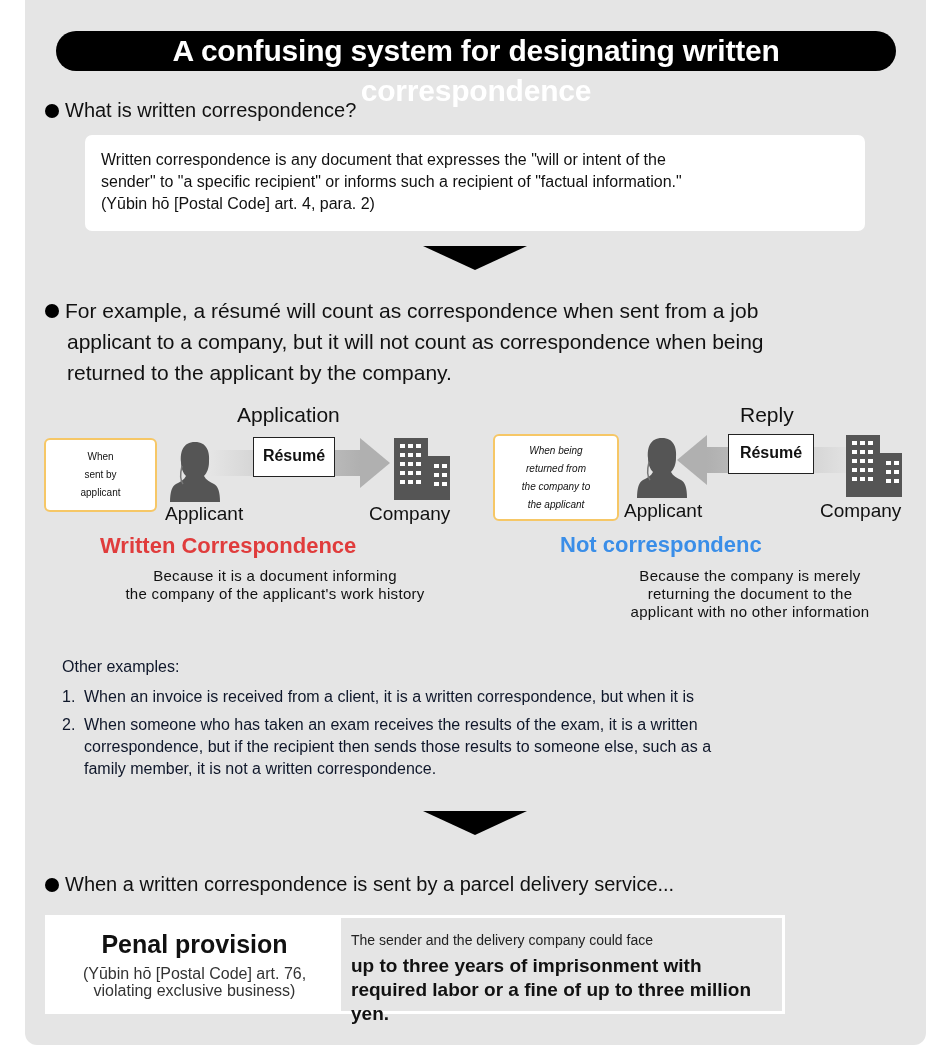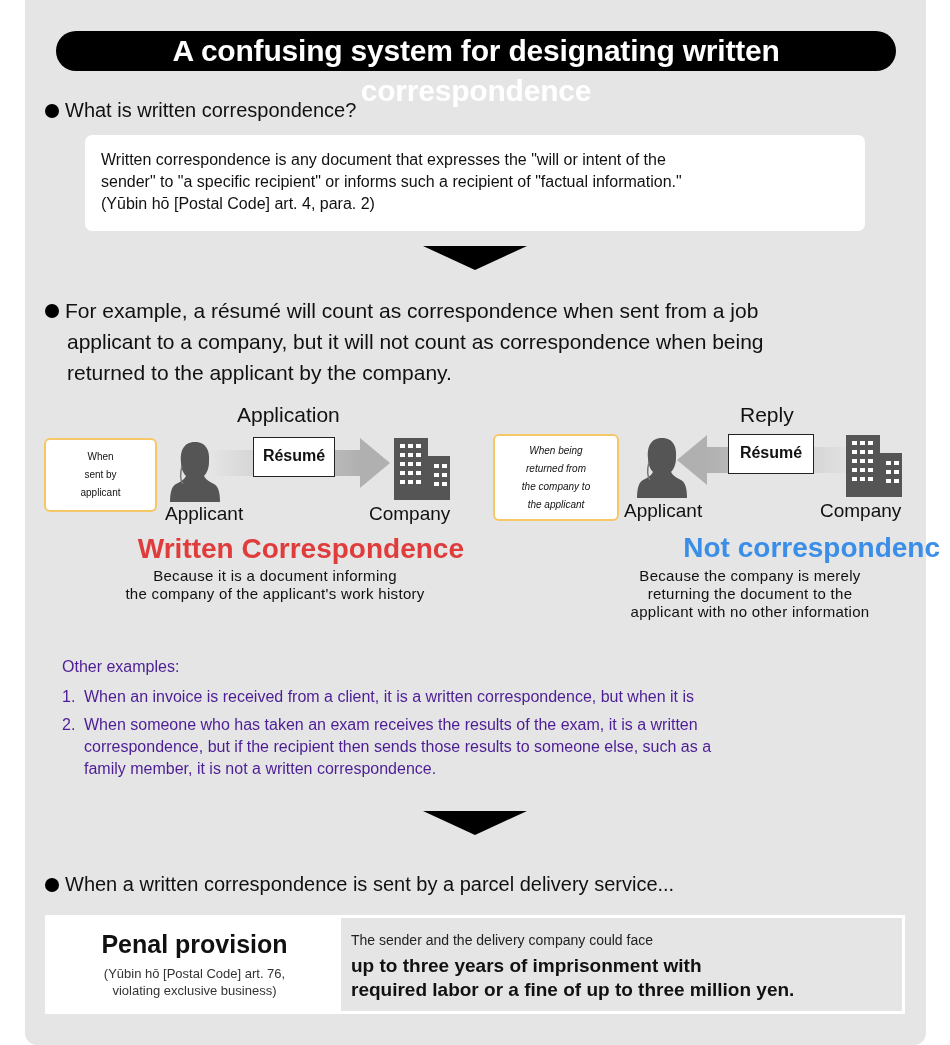--- a/index.html
+++ b/index.html
@@ -54,38 +54,38 @@
     border-radius: 6px; font-size: 10px; line-height: 18px; text-align: center;
     color: #111; display: flex; align-items: center; justify-content: center;
   }
 
   .flow-label { position: absolute; font-size: 21px; color: #111; text-align: center; }
   .icon-label { position: absolute; font-size: 19px; color: #111; }
   .resume-box {
     position: absolute; background: #fff; border: 1px solid #222;
     font-weight: bold; font-size: 16px; line-height: 36px; text-align: center;
   }
-  .verdict { position: absolute; font-weight: bold; font-size: 28px; text-align: right; }
+  .verdict { position: absolute; font-weight: bold; font-size: 22px; text-align: left; }
   .reason { position: absolute; font-size: 15px; line-height: 18px; text-align: center; color: #111; letter-spacing: 0.3px; }
 
   .other {
     position: absolute; left: 62px; top: 656px; width: 840px;
-    font-size: 16px; line-height: 22px; color: #4c1d95;
+    font-size: 16px; line-height: 22px; color: #0f172a;
   }
   .other .hdr { margin-bottom: 8px; }
   .other .item { display: flex; margin-bottom: 6px; }
   .other .num { width: 22px; flex: none; }
 
   .penal {
-    position: absolute; left: 45px; top: 915px; width: 860px; height: 99px;
+    position: absolute; left: 45px; top: 915px; width: 740px; height: 99px;
     background: #fff; display: flex; padding: 3px;
   }
   .penal-left { width: 293px; display: flex; flex-direction: column; align-items: center; justify-content: center; }
   .penal-title { font-weight: bold; font-size: 25px; color: #111; margin-bottom: 6px; }
-  .penal-ref { font-size: 13px; line-height: 17px; color: #333; text-align: center; }
+  .penal-ref { font-size: 16px; line-height: 17px; color: #333; text-align: center; }
   .penal-right { flex: 1; background: #e5e5e5; padding: 14px 28px 0 10px; }
   .penal-intro { font-size: 14px; color: #222; margin-bottom: 6px; }
   .penal-punish { font-weight: bold; font-size: 19px; line-height: 24px; color: #111; }
 
   svg { position: absolute; overflow: visible; }
 </style>
 </head>
 <body>
 
 <div class="panel-top"></div>

